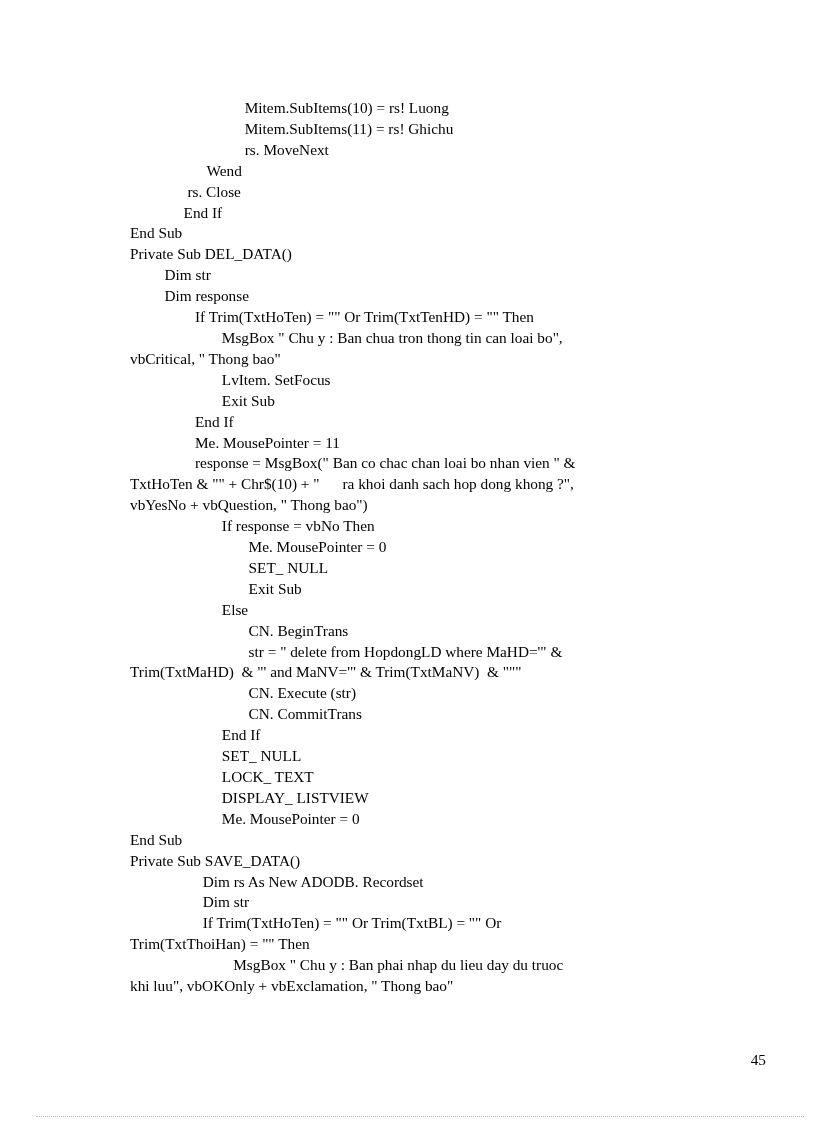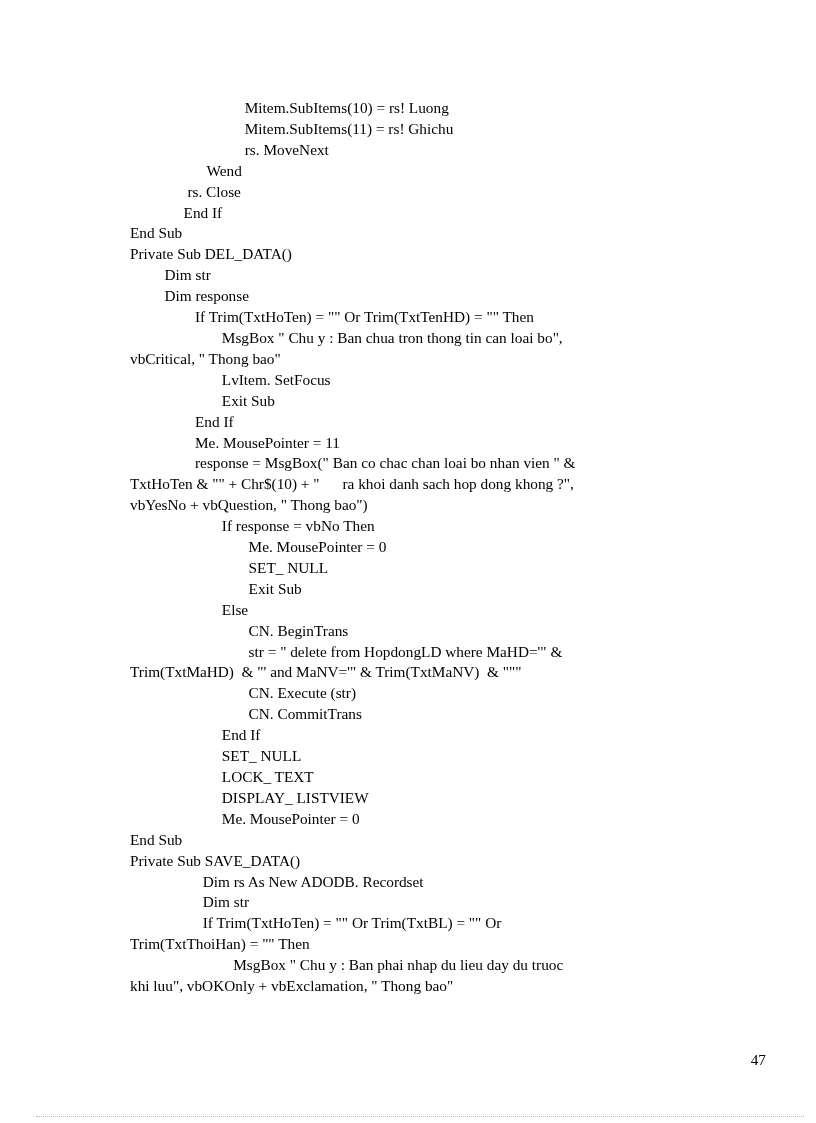--- a/index.html
+++ b/index.html
@@ -56,17 +56,17 @@
     border-top: 1px dotted #b8b8b8;
   }
 </style>
 </head>
 <body>
 
 <div id="page">
 
   <div id="code-block"><span class="code-line">                              Mitem.SubItems(10) = rs! Luong</span><span class="code-line">                              Mitem.SubItems(11) = rs! Ghichu</span><span class="code-line">                              rs. MoveNext</span><span class="code-line">                    Wend</span><span class="code-line">               rs. Close</span><span class="code-line">              End If</span><span class="code-line">End Sub</span><span class="code-line">Private Sub DEL_DATA()</span><span class="code-line">         Dim str</span><span class="code-line">         Dim response</span><span class="code-line">                 If Trim(TxtHoTen) = "" Or Trim(TxtTenHD) = "" Then</span><span class="code-line">                        MsgBox " Chu y : Ban chua tron thong tin can loai bo",</span><span class="code-line">vbCritical, " Thong bao"</span><span class="code-line">                        LvItem. SetFocus</span><span class="code-line">                        Exit Sub</span><span class="code-line">                 End If</span><span class="code-line">                 Me. MousePointer = 11</span><span class="code-line">                 response = MsgBox(" Ban co chac chan loai bo nhan vien " &amp;</span><span class="code-line">TxtHoTen &amp; "" + Chr$(10) + "      ra khoi danh sach hop dong khong ?",</span><span class="code-line">vbYesNo + vbQuestion, " Thong bao")</span><span class="code-line">                        If response = vbNo Then</span><span class="code-line">                               Me. MousePointer = 0</span><span class="code-line">                               SET_ NULL</span><span class="code-line">                               Exit Sub</span><span class="code-line">                        Else</span><span class="code-line">                               CN. BeginTrans</span><span class="code-line">                               str = " delete from HopdongLD where MaHD='" &amp;</span><span class="code-line">Trim(TxtMaHD)  &amp; "' and MaNV='" &amp; Trim(TxtMaNV)  &amp; """</span><span class="code-line">                               CN. Execute (str)</span><span class="code-line">                               CN. CommitTrans</span><span class="code-line">                        End If</span><span class="code-line">                        SET_ NULL</span><span class="code-line">                        LOCK_ TEXT</span><span class="code-line">                        DISPLAY_ LISTVIEW</span><span class="code-line">                        Me. MousePointer = 0</span><span class="code-line">End Sub</span><span class="code-line">Private Sub SAVE_DATA()</span><span class="code-line">                   Dim rs As New ADODB. Recordset</span><span class="code-line">                   Dim str</span><span class="code-line">                   If Trim(TxtHoTen) = "" Or Trim(TxtBL) = "" Or</span><span class="code-line">Trim(TxtThoiHan) = "" Then</span><span class="code-line">                           MsgBox " Chu y : Ban phai nhap du lieu day du truoc</span><span class="code-line">khi luu", vbOKOnly + vbExclamation, " Thong bao"</span></div>
 
-  <div id="page-number">47</div>
+  <div id="page-number">45</div>
 
   <div id="footer-rule"></div>
 
 </div>
 
 </body></html>

